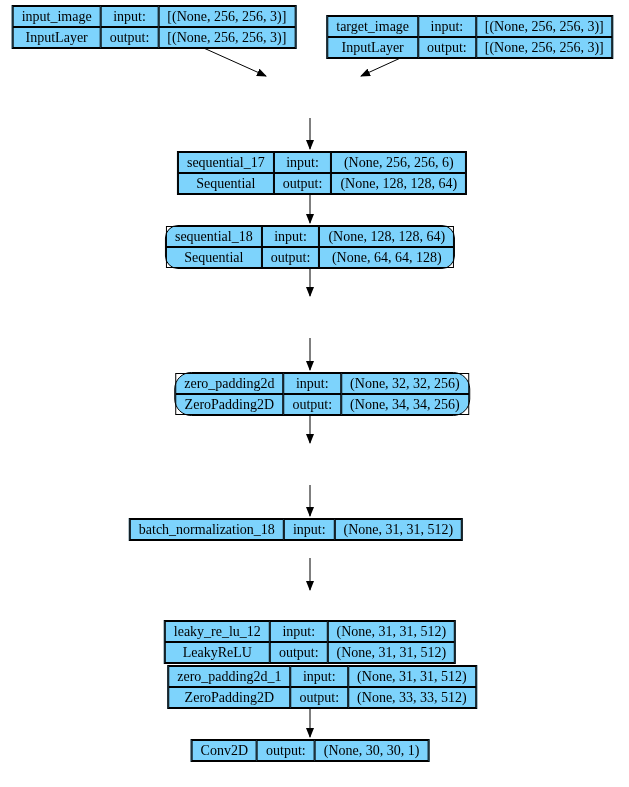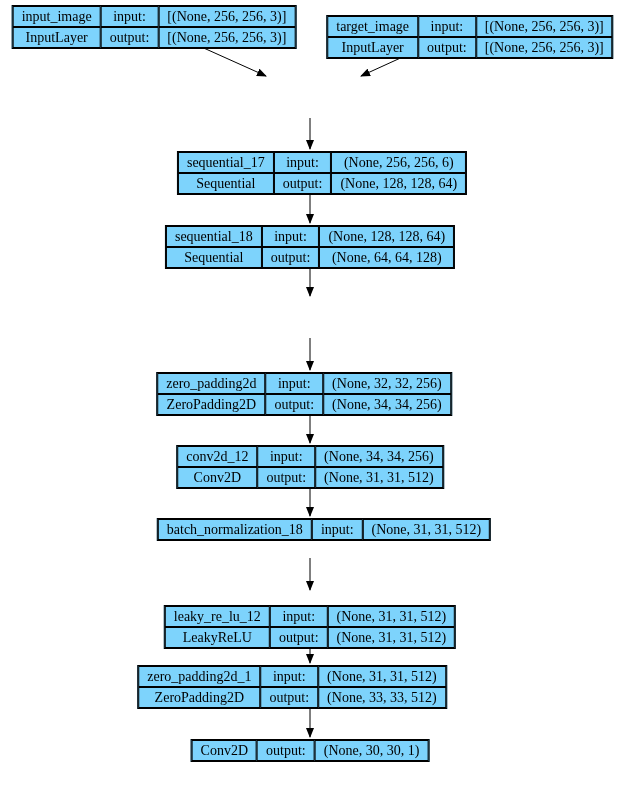--- a/index.html
+++ b/index.html
@@ -33,27 +33,27 @@
     line-height: 19px;
     font-size: 14px;
     color: #000000;
     text-align: center;
     white-space: nowrap;
   }
   #n0  { left: 154px; top: 5px;   }
   #n1  { left: 470px; top: 5px; margin-top: 10px;   }
   #n2  { left: 305px; top: 78px;  }
   #n3  { left: 310px; top: 151px; margin-left: 12px; }
-  #n4  { left: 310px; top: 225px; }
+  #n4  { left: 310px; top: 225px; border-radius: 13px; }
   #n5  { left: 310px; top: 298px; }
-  #n6  { left: 304px; top: 372px; }
+  #n6  { left: 322px; top: 372px; border-radius: 17px; }
   #n7  { left: 310px; top: 445px; }
-  #n8  { left: 324px; top: 518px; }
-  #n9  { left: 310px; top: 605px; }
-  #n10 { left: 292px; top: 665px; }
+  #n8  { left: 296px; top: 518px; }
+  #n9  { left: 310px; top: 620px; }
+  #n10 { left: 322px; top: 665px; }
   #n11 { left: 310px; top: 739px; }
   line.edge { stroke: #000000; stroke-width: 1; }
 </style>
 </head>
 <body>
 
 <div id="canvas">
 
   <svg id="edges" viewBox="0 0 629 787" xmlns="http://www.w3.org/2000/svg">
     <defs>
@@ -144,78 +144,64 @@
       <td>(None, 32, 32, 256)</td>
     </tr>
     <tr>
       <td>ZeroPadding2D</td>
       <td>output:</td>
       <td>(None, 34, 34, 256)</td>
     </tr>
   </tbody>
     </table>
 
-  <table class="node" id="n7">
-    <tbody>
-        <tr>
-      <td>conv2d_12</td>
-      <td>input:</td>
-      <td>(None, 34, 34, 256)</td>
-    </tr>
+
+  <table class="node" id="n8">
+    <tbody>
+        <tr>
+      <td>batch_normalization_18</td>
+      <td>input:</td>
+      <td>(None, 31, 31, 512)</td>
+    </tr>
+  </tbody>
+    </table>
+
+  <table class="node" id="n9">
+    <tbody>
+        <tr>
+      <td>leaky_re_lu_12</td>
+      <td>input:</td>
+      <td>(None, 31, 31, 512)</td>
+    </tr>
+    <tr>
+      <td>LeakyReLU</td>
+      <td>output:</td>
+      <td>(None, 31, 31, 512)</td>
+    </tr>
+  </tbody>
+    </table>
+
+  <table class="node" id="n10">
+    <tbody>
+        <tr>
+      <td>zero_padding2d_1</td>
+      <td>input:</td>
+      <td>(None, 31, 31, 512)</td>
+    </tr>
+    <tr>
+      <td>ZeroPadding2D</td>
+      <td>output:</td>
+      <td>(None, 33, 33, 512)</td>
+    </tr>
+  </tbody>
+    </table>
+
+  <table class="node" id="n11">
+    <tbody>
     <tr>
       <td>Conv2D</td>
       <td>output:</td>
-      <td>(None, 31, 31, 512)</td>
-    </tr>
-  </tbody>
-    </table>
-
-  <table class="node" id="n8">
-    <tbody>
-        <tr>
-      <td>batch_normalization_18</td>
-      <td>input:</td>
-      <td>(None, 31, 31, 512)</td>
-    </tr>
-  </tbody>
-    </table>
-
-  <table class="node" id="n9">
-    <tbody>
-        <tr>
-      <td>leaky_re_lu_12</td>
-      <td>input:</td>
-      <td>(None, 31, 31, 512)</td>
-    </tr>
-    <tr>
-      <td>LeakyReLU</td>
-      <td>output:</td>
-      <td>(None, 31, 31, 512)</td>
-    </tr>
-  </tbody>
-    </table>
-
-  <table class="node" id="n10">
-    <tbody>
-        <tr>
-      <td>zero_padding2d_1</td>
-      <td>input:</td>
-      <td>(None, 31, 31, 512)</td>
-    </tr>
-    <tr>
-      <td>ZeroPadding2D</td>
-      <td>output:</td>
-      <td>(None, 33, 33, 512)</td>
-    </tr>
-  </tbody>
-    </table>
-
-  <table class="node" id="n11">
-    <tbody>
-    <tr>
-      <td>Conv2D</td>
-      <td>output:</td>
       <td>(None, 30, 30, 1)</td>
     </tr>
   </tbody>
     </table>
 
 </div>
 
 </body></html>

